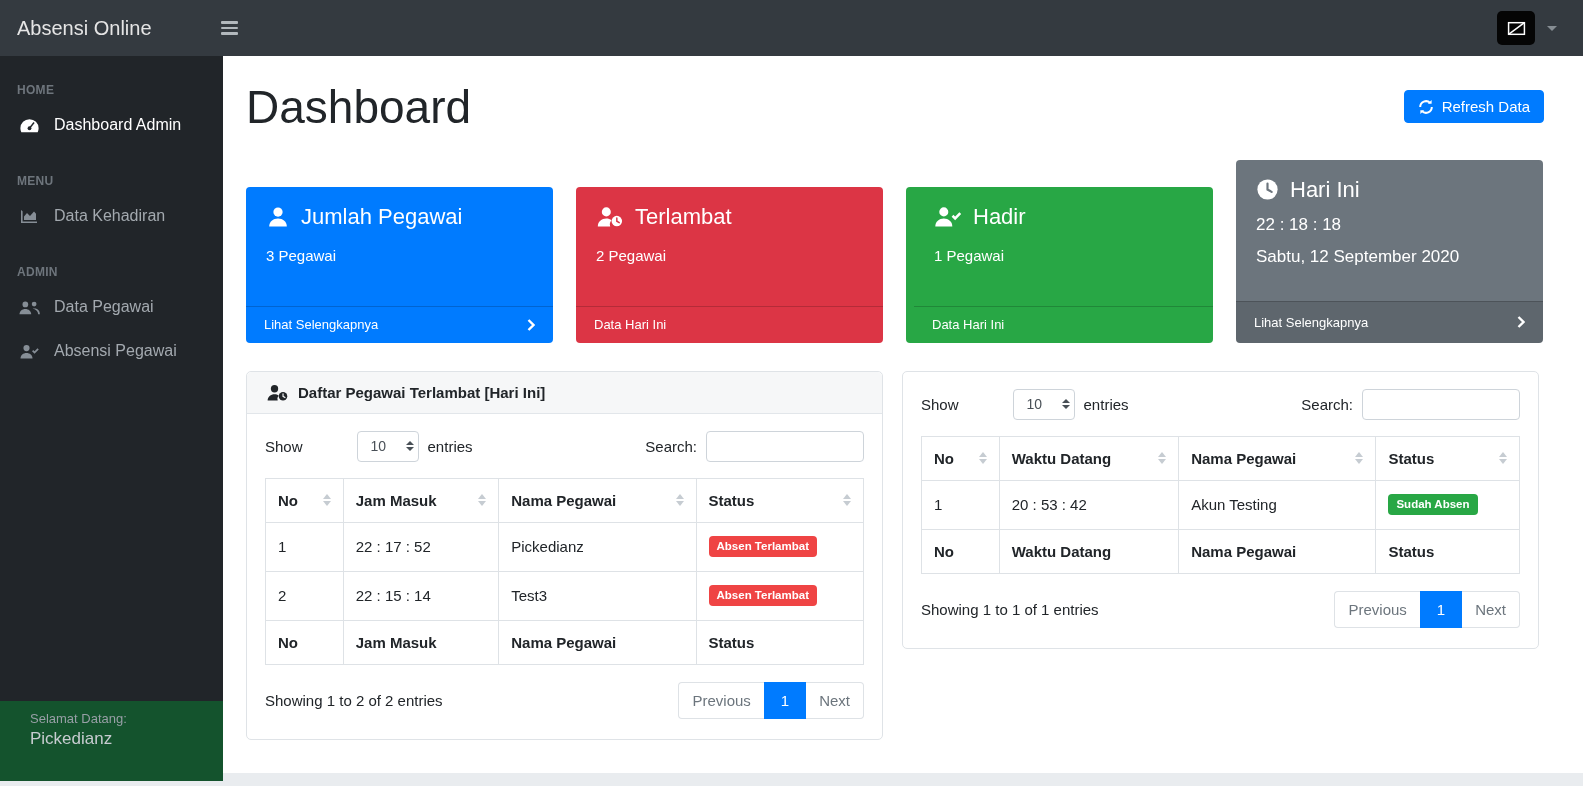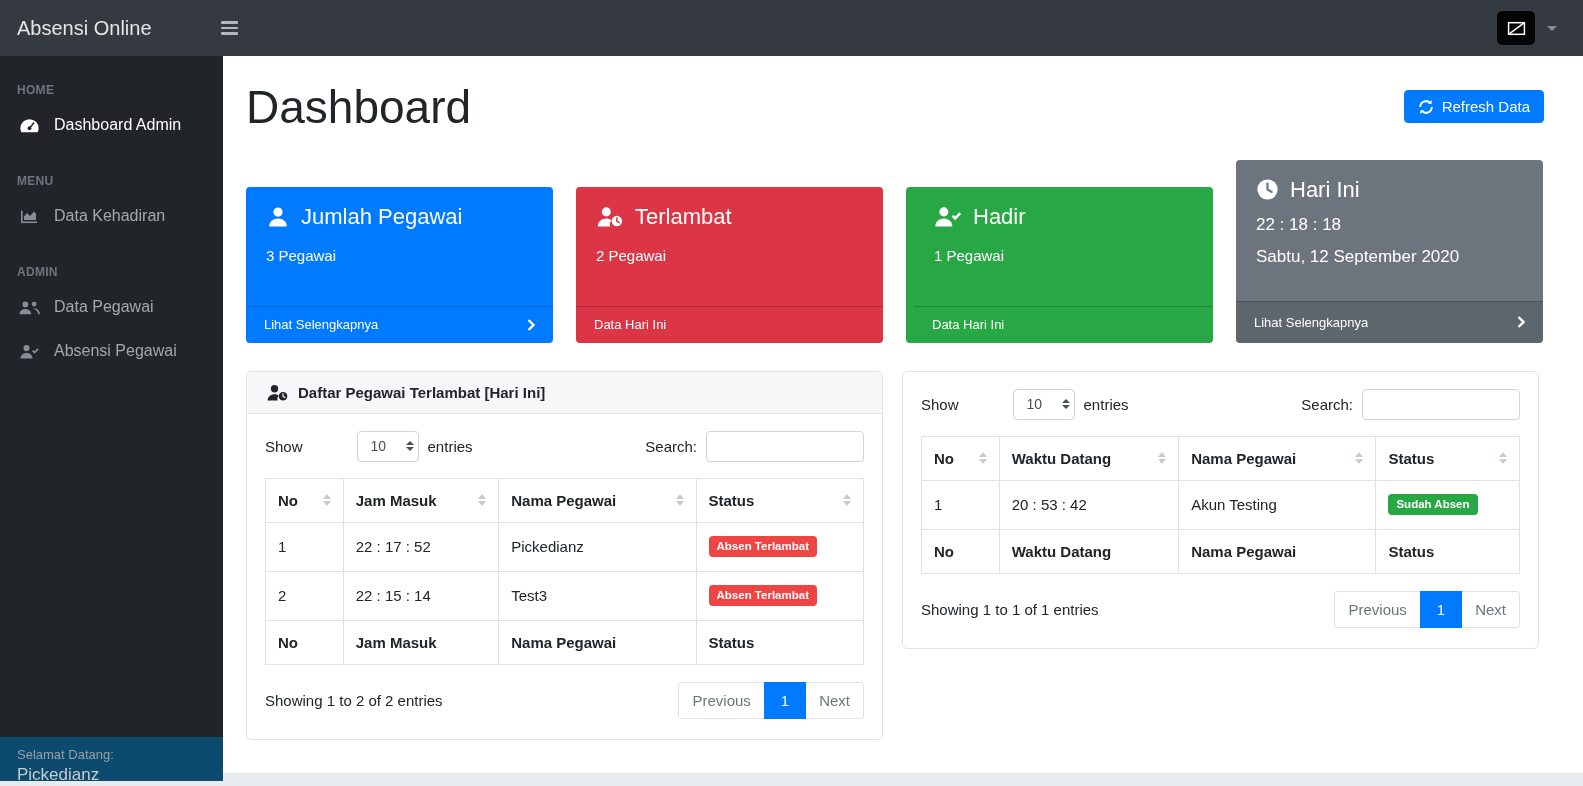--- a/index.html
+++ b/index.html
@@ -21,22 +21,22 @@
     border-top:5px solid #868d93; cursor:pointer; }
 
   
   .sidebar { position:absolute; top:56px; left:0; width:223px; height:725px;
     background:#212529; z-index:20; }
   .side-label { padding:27px 17px 6px; font-size:12px; font-weight:bold; color:#6e757c; letter-spacing:.3px; }
   .side-item { display:flex; align-items:center; gap:13px; padding:13px 17px; font-size:16px;
     color:#a3a9af; cursor:pointer; }
   .side-item.active { color:#fff; }
   .side-item .icn { width:24px; display:flex; justify-content:center; }
-  .side-footer { position:absolute; bottom:0; left:0; right:0; height:44px; background:#0c4a6e;
-    padding:10px 17px 0; }
+  .side-footer { position:absolute; bottom:0; left:0; right:0; height:80px; background:#14532d;
+    padding:10px 30px 0; }
   .side-footer .greet { font-size:13px; color:#989fa6; }
   .side-footer .uname { font-size:17px; color:#c7ccd0; margin-top:3px; }
 
   
   .content { position:absolute; top:56px; left:223px; width:1360px; height:717px;
     background:#fff; padding:26px 39px 0 23px; z-index:10; }
   .page-head { display:flex; justify-content:space-between; align-items:flex-start; }
   .page-title { font-size:46px; font-weight:400; color:#212529; line-height:1.1; }
   .btn-refresh { margin-top:8px; background:#007bff; border:1px solid #007bff; color:#fff;
     font-size:15px; padding:7px 13px; border-radius:4px; display:flex; align-items:center; gap:8px;

